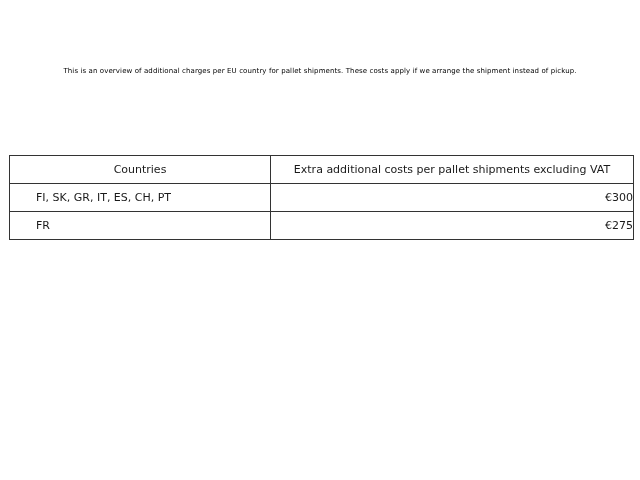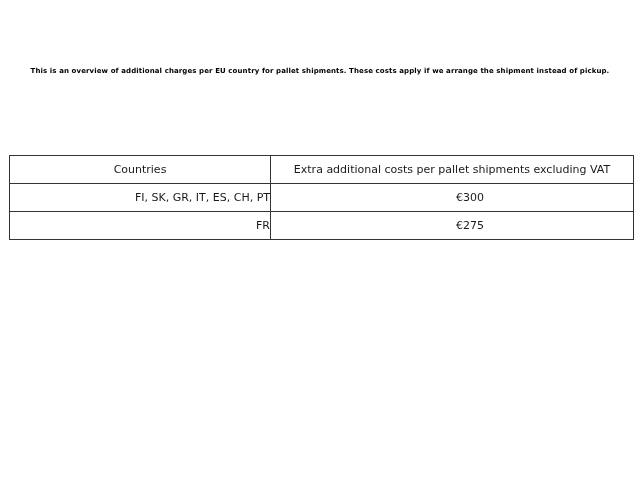--- a/index.html
+++ b/index.html
@@ -14,21 +14,21 @@
     overflow: hidden;
     font-family: "DejaVu Sans", sans-serif;
   }
   .description {
     position: absolute;
     top: 66px;
     left: 0;
     width: 640px;
     text-align: center;
     font-size: 7px;
-    font-weight: bold;
+    font-weight: normal;
     color: #000000;
     line-height: 10px;
     letter-spacing: 0.1px;
   }
   table.charges {
     position: absolute;
     top: 155px;
     left: 9px;
     width: 624px;
     border-collapse: collapse;
@@ -43,25 +43,25 @@
     height: 27px; 
     padding: 0;
     vertical-align: middle;
     font-weight: normal;
     white-space: nowrap;
     overflow: hidden;
   }
   table.charges th {
   }
   table.charges td.countries-cell {
-    text-align: right;
+    text-align: left;
     padding-left: 26px;
   }
   table.charges td.cost-cell {
-    text-align: center;
+    text-align: right;
     padding-left: 36px;
   }
 </style>
 </head>
 <body>
 
 <div class="description">This is an overview of additional charges per EU country for pallet shipments. These costs apply if we arrange the shipment instead of pickup.</div>
 
 <table class="charges">
   <colgroup>

